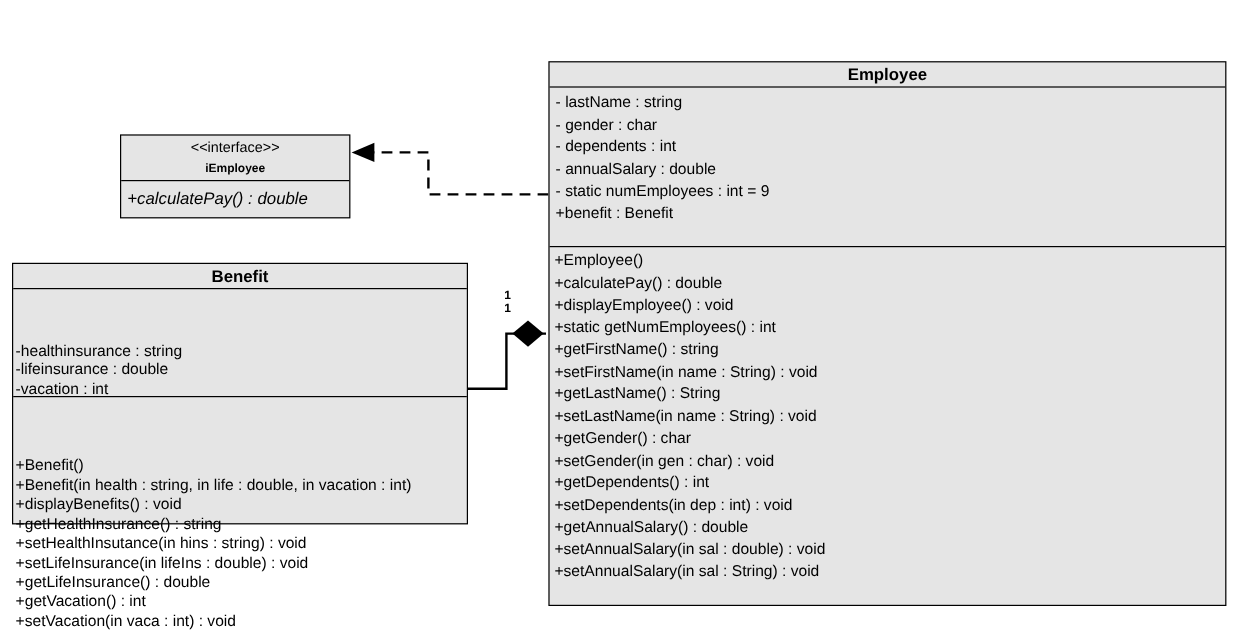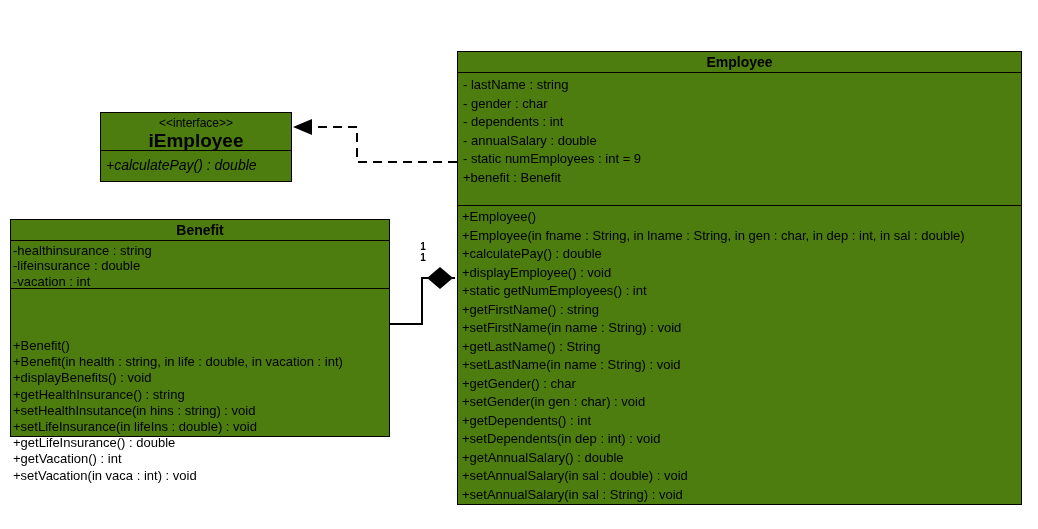--- a/index.html
+++ b/index.html
@@ -13,21 +13,21 @@
     color: #000;
     overflow: hidden;
   }
   svg.connectors {
     position: absolute;
     left: 0; top: 0;
     width: 1038px; height: 529px;
   }
   .uml-box {
     position: absolute;
-    background: #4d7c0f;
+    background: #e5e5e5;
     border: 1px solid #000;
   }
   .titlebox {
     border-bottom: 1px solid #000;
     text-align: center;
     overflow: hidden;
   }
   .classname {
     font-weight: bold;
     font-size: 14px;
@@ -41,28 +41,28 @@
   .compartment { overflow: hidden; }
   .row {
     white-space: nowrap;
     overflow: hidden;
     font-size: 13px;
   }
   .italic { font-style: italic; }
 
   
   .itf-title { height: 38px; }
-  .itf-title .classname { font-size: 19px; line-height: 20px; }
+  .itf-title .classname { font-size: 10px; line-height: 20px; }
   .itf-methods { height: 30px; }
   .itf-methods .row { line-height: 28px; font-size: 14px; padding-left: 5px; }
 
   
   .ben-title { height: 21px; }
   .ben-title .classname { line-height: 20px; }
-  .ben-attrs { height: 48px; border-bottom: 1px solid #000; padding-top: 2px; }
+  .ben-attrs { height: 48px; border-bottom: 1px solid #000; padding-top: 2px; margin-top: 42px; }
   .ben-attrs .row { line-height: 15.3px; padding-left: 2px; }
   .ben-methods { height: 147px; padding-top: 1px; margin-top: 48px; }
   .ben-methods .row { line-height: 16.2px; padding-left: 2px; }
 
   
   .emp-title { height: 21px; }
   .emp-title .classname { line-height: 20px; }
   .emp-attrs { height: 133px; border-bottom: 1px solid #000; padding-top: 3px; }
   .emp-attrs .row { line-height: 18.5px; padding-left: 5px; }
   .emp-methods { height: 298px; padding-top: 2px; }
@@ -133,21 +133,20 @@
     <div class="compartment emp-attrs">
       <div class="row">- lastName : string</div>
       <div class="row">- gender : char</div>
       <div class="row">- dependents : int</div>
       <div class="row">- annualSalary : double</div>
       <div class="row">- static numEmployees : int = 9</div>
       <div class="row">+benefit : Benefit</div>
     </div>
     <div class="compartment emp-methods">
       <div class="row">+Employee()</div>
-      <div class="row">+Employee(in fname : String, in lname : String, in gen : char, in dep : int, in sal : double)</div>
       <div class="row">+calculatePay() : double</div>
       <div class="row">+displayEmployee() : void</div>
       <div class="row">+static getNumEmployees() : int</div>
       <div class="row">+getFirstName() : string</div>
       <div class="row">+setFirstName(in name : String) : void</div>
       <div class="row">+getLastName() : String</div>
       <div class="row">+setLastName(in name : String) : void</div>
       <div class="row">+getGender() : char</div>
       <div class="row">+setGender(in gen : char) : void</div>
       <div class="row">+getDependents() : int</div>

